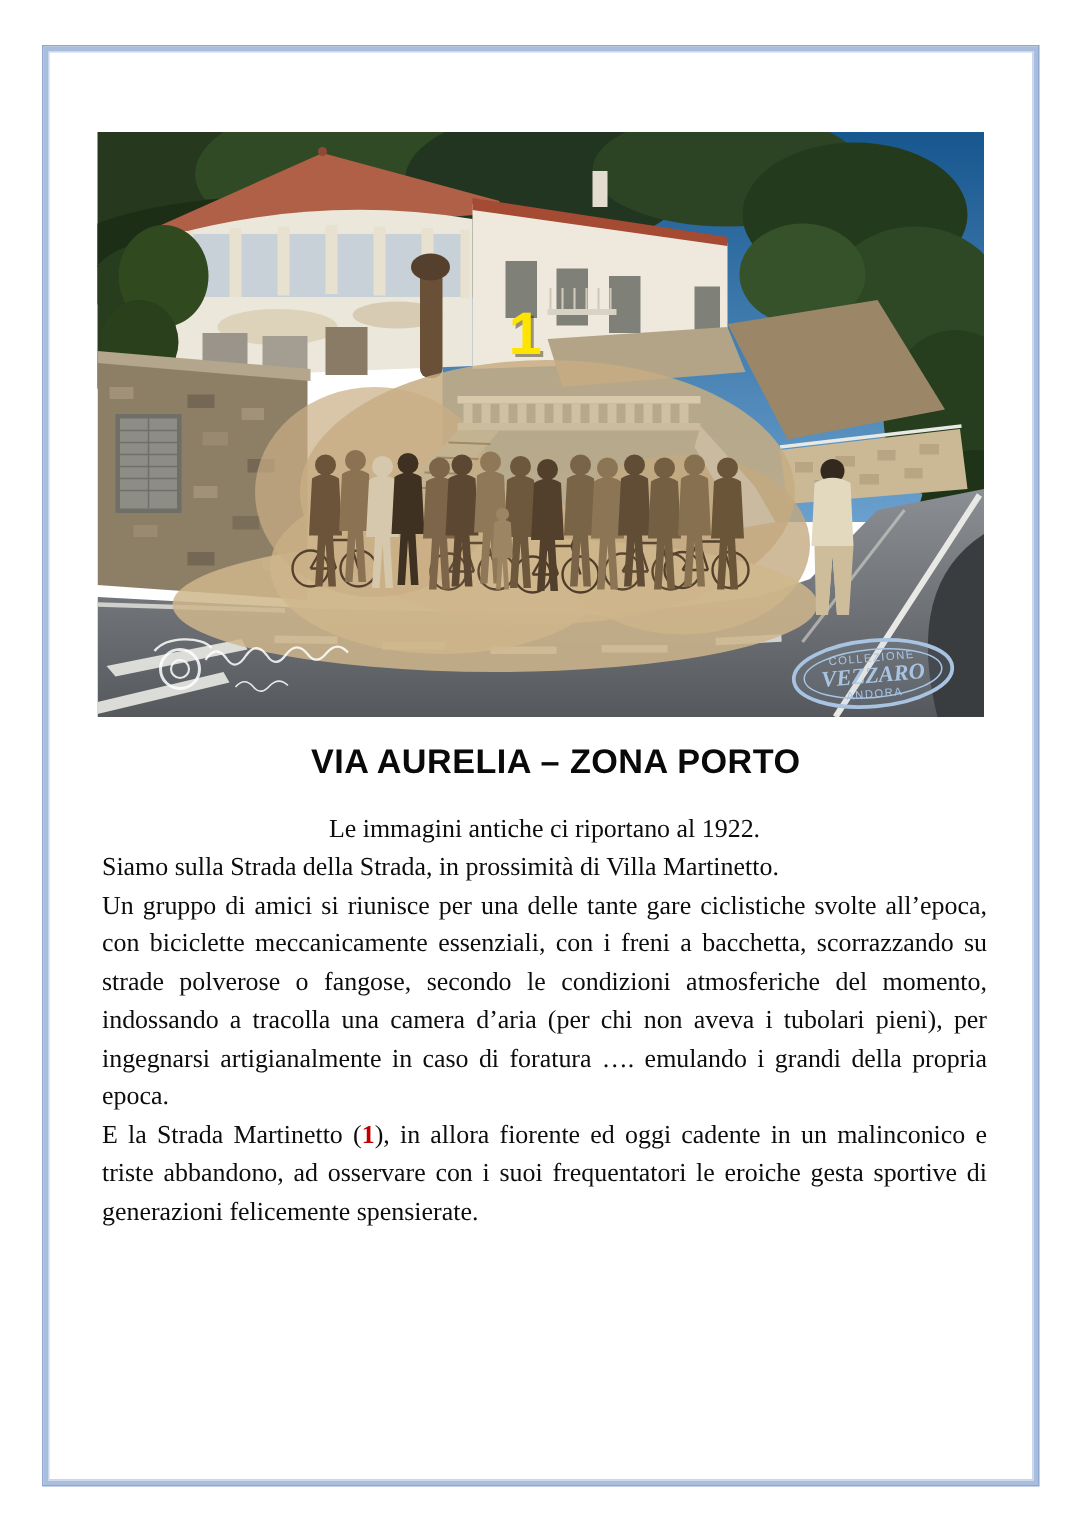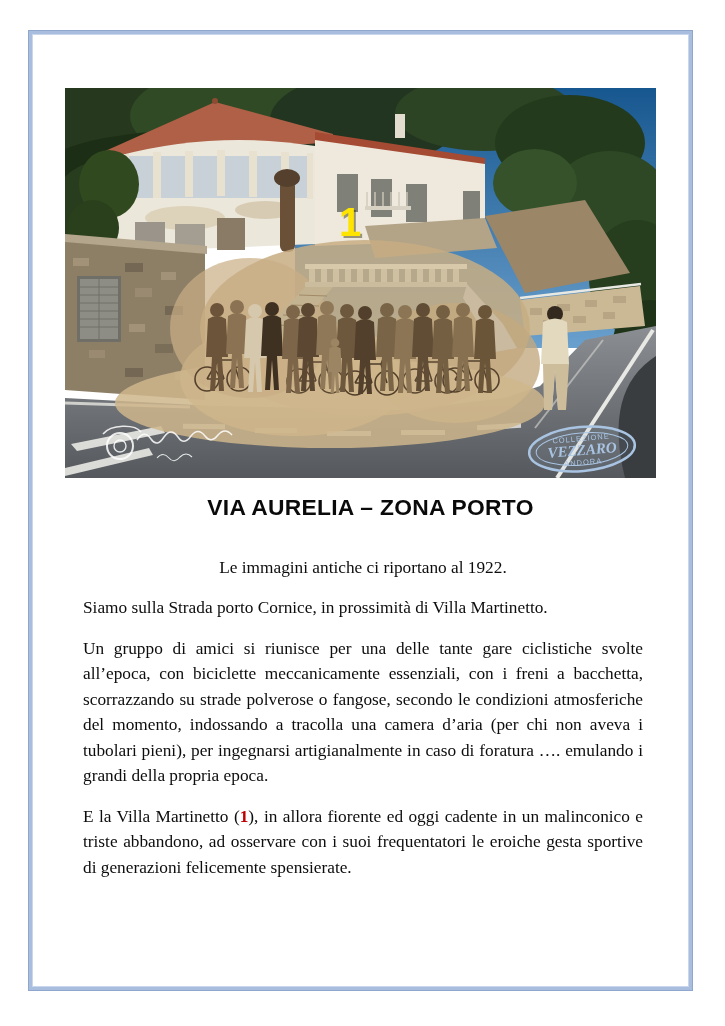--- a/index.html
+++ b/index.html
@@ -8,21 +8,21 @@
   .frame{position:absolute;left:28px;top:30px;width:663px;height:959px;border:1px solid #8fa6cd;}
   .frame::before{content:"";position:absolute;inset:0;border:3px solid #a9bedf;}
   .frame::after{content:"";position:absolute;inset:3px;border:1px solid #c9d6eb;}
   .photo{position:absolute;left:65px;top:88px;width:591px;height:390px;}
   .photo svg{display:block;width:591px;height:390px;}
   .title{position:absolute;left:30px;right:30px;top:494px;margin:0;text-align:center;
          font-family:"Liberation Sans",sans-serif;font-weight:bold;font-size:22.8px;
          color:#0a0a0a;letter-spacing:0.3px;padding-left:16px;}
   .content{position:absolute;left:68px;top:540px;width:590px;
            font-size:17.3px;line-height:25.45px;color:#0d0d0d;text-align:justify;}
-  .content p{margin:15px;}
+  .content p{margin:0;}
   .content .center{text-align:center;}
   .red-ref{color:#c00000;font-weight:bold;}
 </style>
 </head>
 <body>
 
 <div class="page">
   <div class="frame"></div>
 
   <div class="photo">
@@ -254,17 +254,17 @@
         <text x="0" y="6" text-anchor="middle" font-family="Liberation Serif, serif" font-style="italic" font-weight="bold" font-size="15" fill="#a9c4e2">VEZZARO</text>
         <text x="0" y="16" text-anchor="middle" font-family="Liberation Sans, sans-serif" font-size="7.5" letter-spacing="1" fill="#a9c4e2">ANDORA</text>
       </g>
     </svg>
   </div>
 
   <h1 class="title">VIA AURELIA – ZONA PORTO</h1>
 
   <div class="content">
     <p class="center">Le immagini antiche ci riportano al 1922.</p>
-    <p>Siamo sulla Strada porto Cornice, in prossimità di Villa Martinetto.</p>
+    <p>Siamo sulla Strada della Strada, in prossimità di Villa Martinetto.</p>
     <p>Un gruppo di amici si riunisce per una delle tante gare ciclistiche svolte all’epoca, con biciclette meccanicamente essenziali, con i freni a bacchetta, scorrazzando su strade polverose o fangose, secondo le condizioni atmosferiche del momento, indossando a tracolla una camera d’aria (per chi non aveva i tubolari pieni), per ingegnarsi artigianalmente in caso di foratura …. emulando i grandi della propria epoca.</p>
-    <p><span>E la Villa Martinetto (</span><span class="red-ref">1</span><span>), in allora fiorente ed oggi cadente in un malinconico e triste abbandono, ad osservare con i suoi frequentatori le eroiche gesta sportive di generazioni felicemente spensierate.</span></p>
+    <p><span>E la Strada Martinetto (</span><span class="red-ref">1</span><span>), in allora fiorente ed oggi cadente in un malinconico e triste abbandono, ad osservare con i suoi frequentatori le eroiche gesta sportive di generazioni felicemente spensierate.</span></p>
   </div>
 </div>
 
 </body></html>

